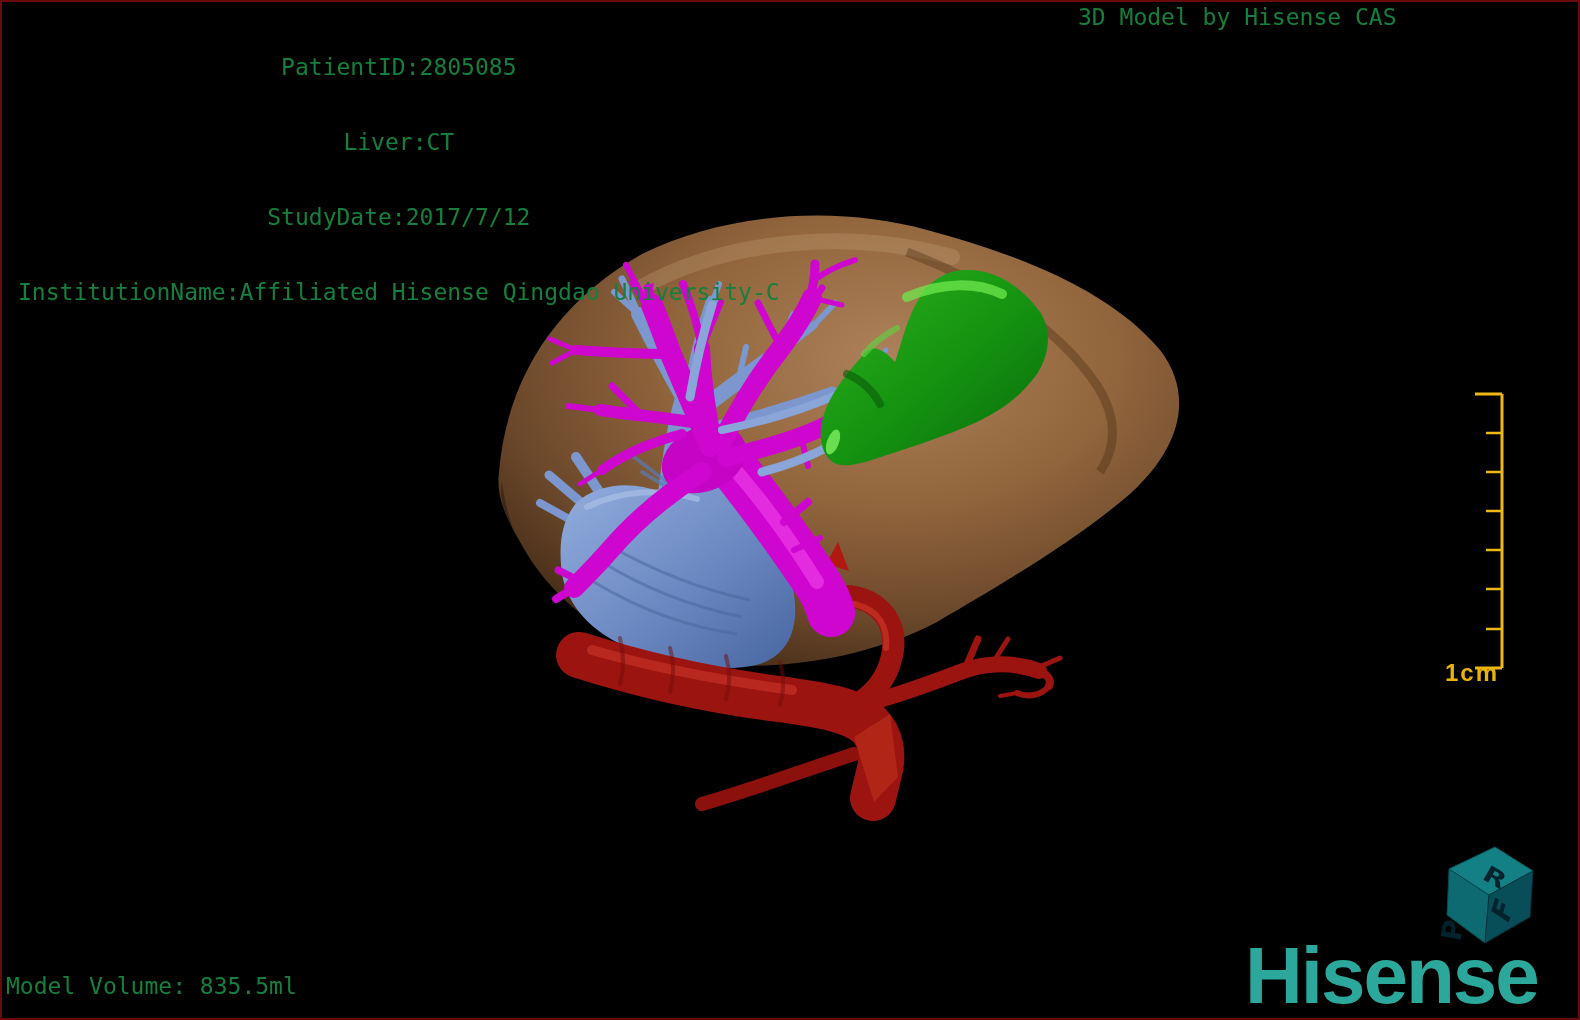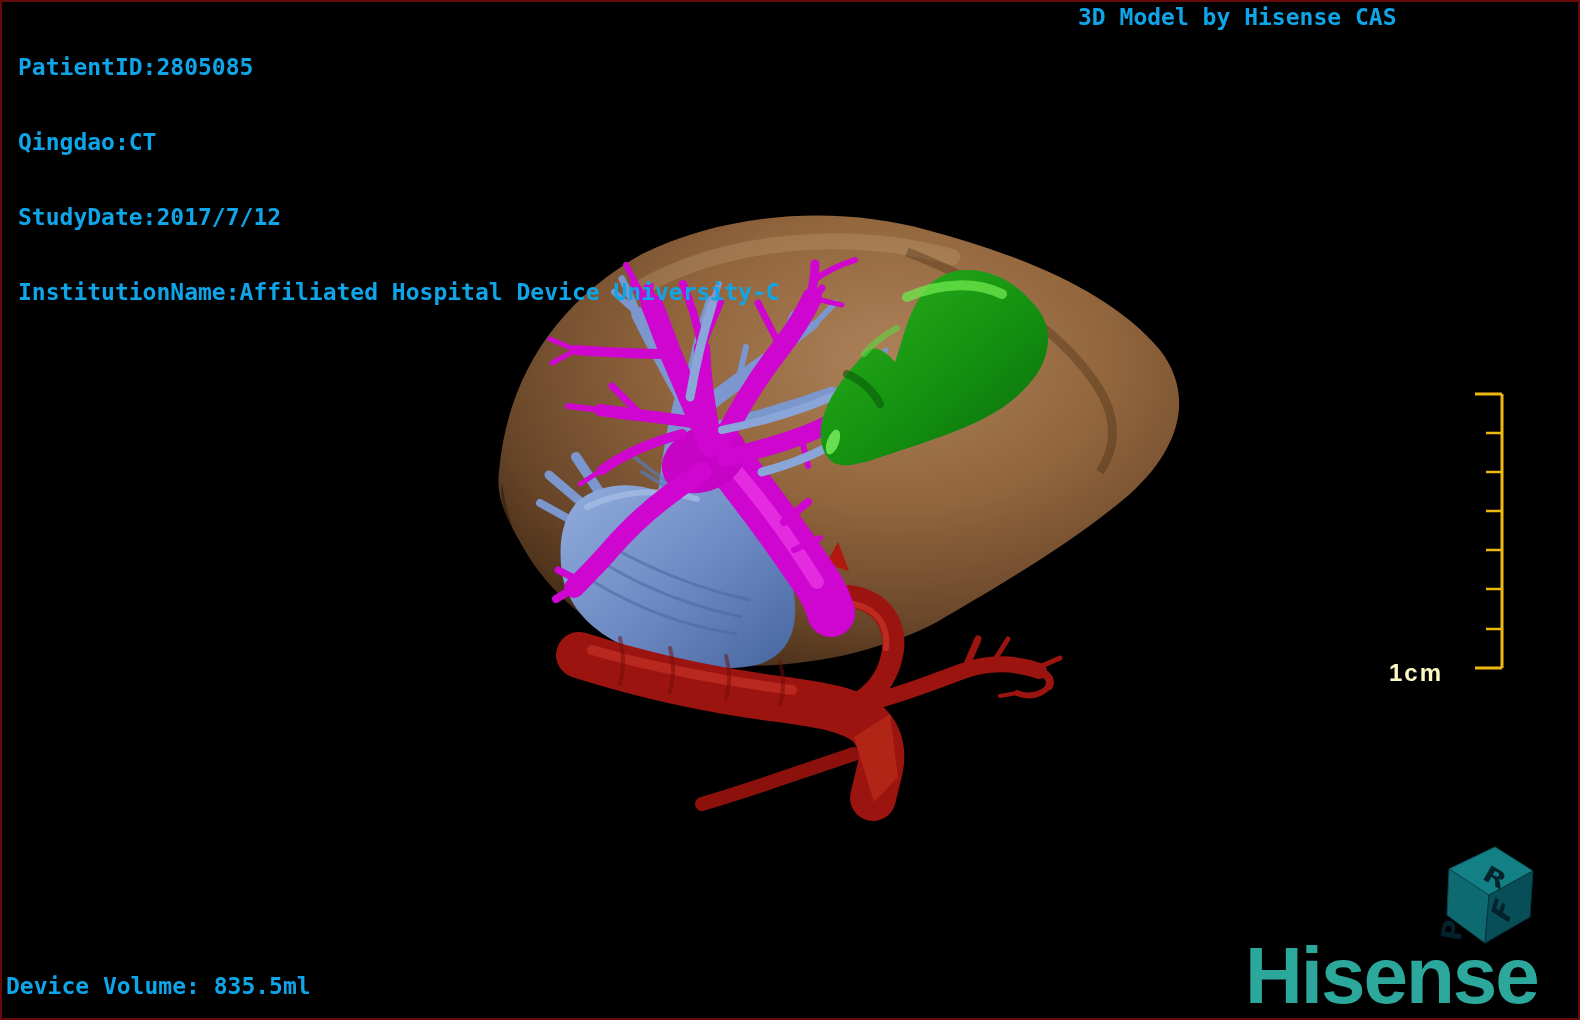--- a/index.html
+++ b/index.html
@@ -3,28 +3,28 @@
 <meta charset="utf-8">
 <style>
   html,body{margin:0;padding:0;background:#111;}
   .screen{
     position:relative;width:1580px;height:1020px;
     background:#000;overflow:hidden;
     border:2px solid #670a0a;box-sizing:border-box;
     font-family:"DejaVu Sans Mono",monospace;
   }
   .overlay-text{
-    position:absolute;color:#0ea5e9;font-size:23px;font-weight:700;
-    line-height:25px;white-space:pre;letter-spacing:0px;
+    position:absolute;color:#15803d;font-size:23px;font-weight:400;
+    line-height:25px;white-space:pre;letter-spacing:0px;text-align:center;
   }
   #patient-info{left:4px;top:3px;margin-left:12px;}
   #watermark{left:1076px;top:3px;}
   #liver-volume{left:4px;top:972px;}
   #scale-label{
-    position:absolute;left:1387px;top:657px;color:#fef9c3;
+    position:absolute;left:1443px;top:657px;color:#eab308;
     font-family:"Liberation Sans",sans-serif;font-size:24px;font-weight:700;
     letter-spacing:2px;
   }
   #hisense-logo{
     position:absolute;left:1243px;top:928px;
     font-family:"Liberation Sans",sans-serif;font-weight:700;
     font-size:80px;color:#2ba89b;letter-spacing:-2px;white-space:nowrap;
   }
   svg{position:absolute;left:0;top:0;}
 </style>
@@ -196,26 +196,26 @@
       <polygon points="1447,867 1487,893 1483,941 1445,913" fill="#0c6a70" stroke="#084850" stroke-width="1"></polygon>
       <polygon points="1487,893 1531,869 1528,915 1483,941" fill="#084e58" stroke="#06343c" stroke-width="1"></polygon>
       <text transform="translate(1489,882) rotate(30) scale(1,0.75)" text-anchor="middle" font-family="DejaVu Sans, sans-serif" font-size="30" font-weight="bold" fill="#03222c">R</text>
       <text transform="translate(1460,930) rotate(-80)" text-anchor="middle" font-family="DejaVu Sans, sans-serif" font-size="28" font-weight="bold" fill="#03222c">P</text>
       <text transform="translate(1509,914) rotate(-72) skewX(-15)" text-anchor="middle" font-family="DejaVu Sans, sans-serif" font-size="28" font-weight="bold" fill="#03222c">F</text>
     </g>
   </svg>
 
   <div id="patient-info" class="overlay-text">
     <div>PatientID:2805085</div>
-    <div>Qingdao:CT</div>
+    <div>Liver:CT</div>
     <div>StudyDate:2017/7/12</div>
-    <div>InstitutionName:Affiliated Hospital Device University-C</div>
+    <div>InstitutionName:Affiliated Hisense Qingdao University-C</div>
   </div>
 
   <div id="watermark" class="overlay-text">3D Model by Hisense CAS</div>
 
-  <div id="liver-volume" class="overlay-text">Device Volume: 835.5ml</div>
+  <div id="liver-volume" class="overlay-text">Model Volume: 835.5ml</div>
 
   <div id="scale-label">1cm</div>
 
   <div id="hisense-logo">Hisense</div>
 
 </div>
 
 </body></html>

